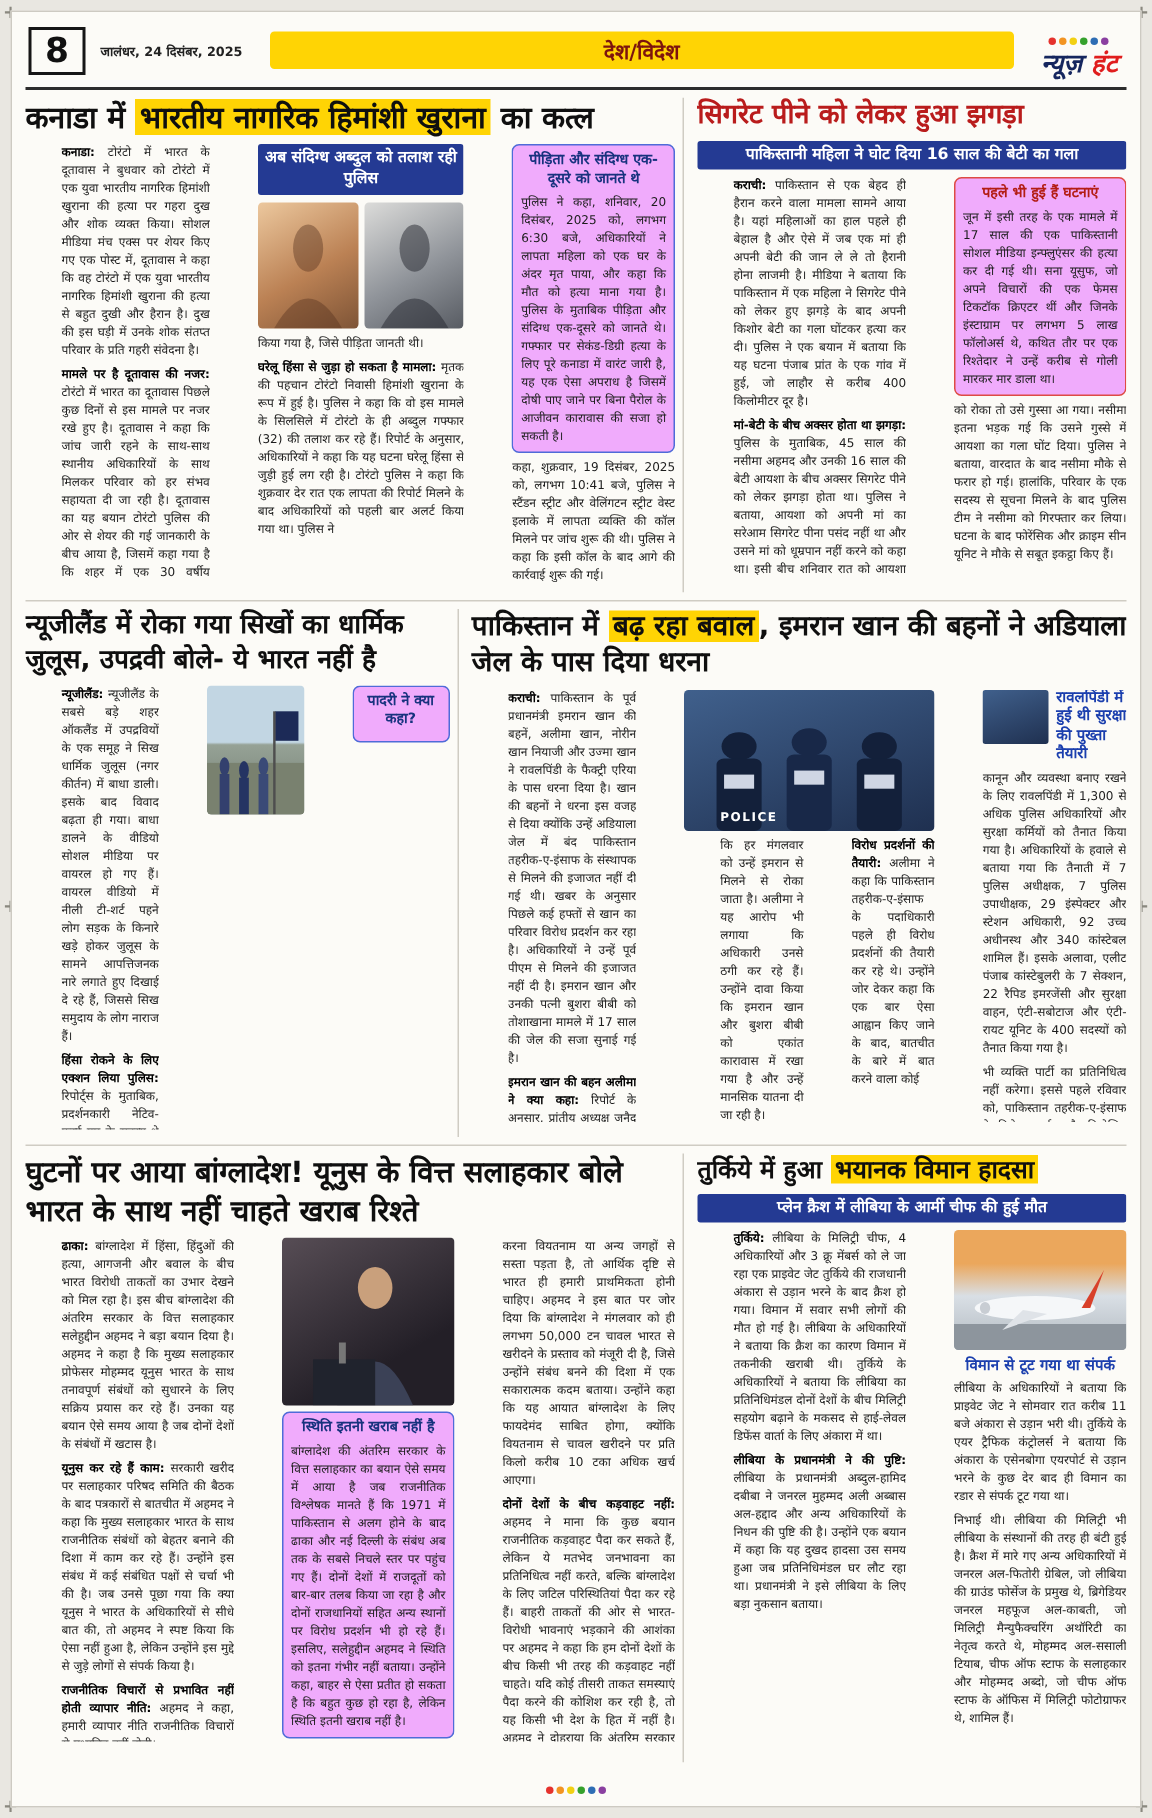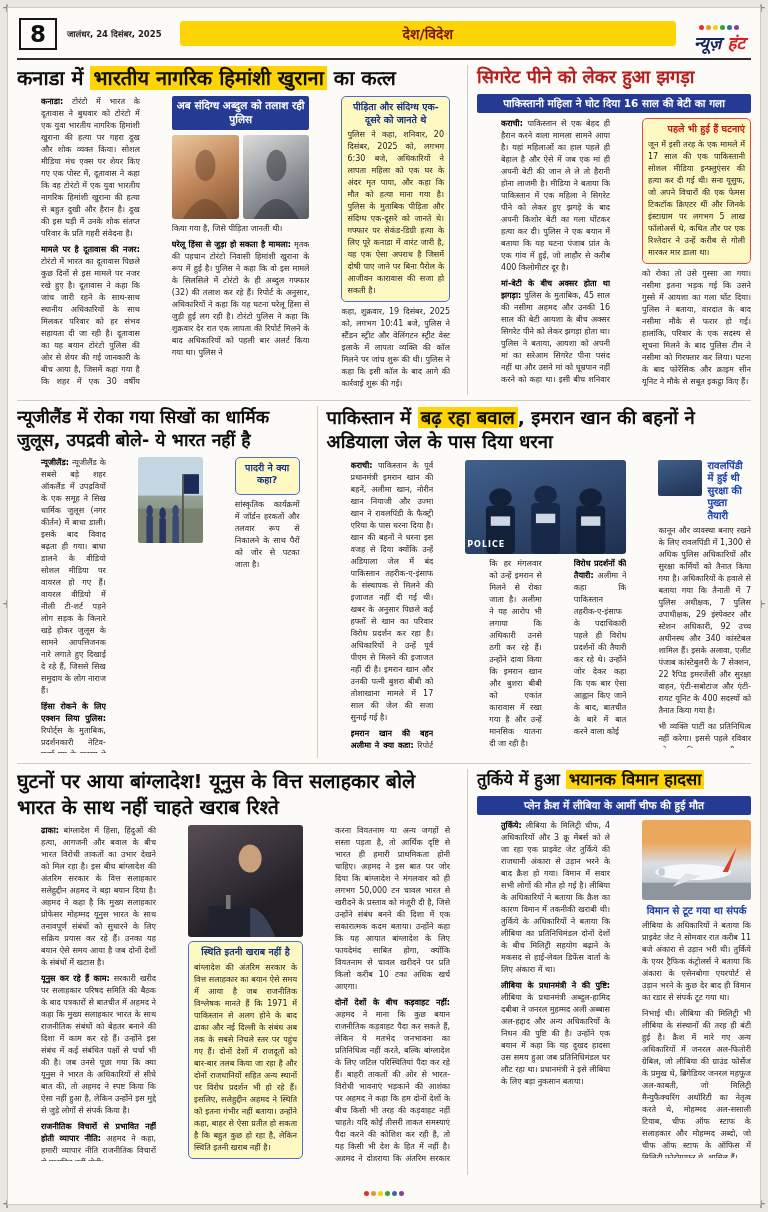--- a/index.html
+++ b/index.html
@@ -13,21 +13,21 @@
   .pageno { border:2px solid #161616; font-size:23px; font-weight:bold; color:#111; padding:0 9px; line-height:1.25; }
   .date { font-size:8.5px; font-weight:bold; color:#222; white-space:nowrap; }
   .section-band { flex:1; background:#ffd404; border-radius:3px; text-align:center; font-size:14px; font-weight:bold; color:#7c140e; padding:3px 0; margin:0 8px; }
   .logo { display:flex; flex-direction:column; align-items:center; gap:1px; padding-right:4px; }
   .dot { width:5px; height:5px; border-radius:50%; display:inline-block; margin:0 1px; }
   .logo-text { font-size:17px; font-weight:bold; font-style:italic; line-height:1.05; white-space:nowrap; }
   .logo-text .w1 { color:#15265e; }
   .logo-text .w2 { color:#e01d1d; }
 
   
-  .row { display:flex; gap:17px; overflow:hidden; }
+  .row { display:flex; gap:5px; overflow:hidden; }
   .r1 { height:330px; margin-top:5px; }
   .r2 { height:358px; border-top:1px solid #cfccc3; margin-top:5px; padding-top:5px; }
   .r3 { height:412px; border-top:1px solid #cfccc3; margin-top:5px; padding-top:5px; }
   .art { overflow:hidden; }
   .vdiv { border-left:1px solid #cfccc3; padding-left:9px; }
   .wL { flex:0 0 59%; }
   .wR { flex:1; }
   .w38 { flex:0 0 38.5%; }
 
   .hline { font-weight:bold; color:#0f0f0f; line-height:1.32; margin-bottom:5px; }
@@ -39,39 +39,39 @@
   .h3b { font-size:16.5px; }
   .hl { background:#ffd404; padding:0 3px; }
 
   .banner { background:#243a93; color:#fff; font-weight:bold; font-size:10.5px; text-align:center; padding:3px 4px; border-radius:2px; margin-bottom:5px; line-height:1.3; }
 
   .cols { display:flex; gap:8px; overflow:hidden; }
   .col { flex:1; min-width:0; overflow:hidden;margin-left:24px; }
   .bt { font-size:8px; line-height:1.5; color:#1d1d1d; text-align:justify; margin-bottom:4px; }
   .lead { font-weight:bold; color:#000; }
 
-  .box { border:1.5px solid #4f6bd8; border-radius:5px; padding:4px 5px; margin-bottom:4px; background:#fef9c3; }
+  .box { border:1.5px solid #4f6bd8; border-radius:5px; padding:4px 5px; margin-bottom:4px; background:#f0abfc; }
   .box .btitle { color:#17327e; font-weight:bold; font-size:9.5px; text-align:center; line-height:1.3; margin-bottom:3px; }
   .box .bbody { font-size:8px; line-height:1.5; color:#1d1d1d; text-align:justify; }
   .box.red { border-color:#dd4b44; }
-  .box.red .btitle { color:#b31d14;text-align:right; }
+  .box.red .btitle { color:#b31d14; }
 
   .subhead-blue { color:#1b3fae; font-weight:bold; font-size:10px; text-align:center; line-height:1.3; margin:3px 0; }
 
   .photo { border-radius:3px; position:relative; overflow:hidden; background:#9a9a9a; margin-bottom:4px; }
   .photo svg { position:absolute; inset:0; width:100%; height:100%; }
   .photo-row { display:flex; gap:4px; margin-bottom:4px; }
   .photo-row .photo { flex:1; height:84px; margin-bottom:0; }
   .ph-victim { background:linear-gradient(150deg,#ecc89e,#bb8154 55%,#7e5436); }
   .ph-suspect { background:linear-gradient(150deg,#dcdcda,#90949a 55%,#585c63); }
   .ph-protest { background:linear-gradient(#c2d6e3 44%,#96a296 46%,#6f7a6e); height:86px; }
   .ph-police { background:linear-gradient(160deg,#40608c,#1f3050); height:94px; }
   .ph-yunus { background:linear-gradient(150deg,#574d55,#231f27 70%); height:112px; }
   .ph-plane { background:linear-gradient(#eba75c 28%,#d9dfe5 55%,#b0b8bf); height:80px; }
-  .ph-label { position:absolute; left:2px; bottom:5px; color:#fff; font-weight:bold; font-size:8px; letter-spacing:1px; }
+  .ph-label { position:absolute; left:24px; bottom:5px; color:#fff; font-weight:bold; font-size:8px; letter-spacing:1px; }
 
   .sb-head { display:flex; gap:5px; margin-bottom:3px; }
   .sb-thumb { flex:0 0 44px; height:36px; border-radius:2px; background:linear-gradient(160deg,#40608c,#1f3050); }
   .sb-title { color:#1b3fae; font-weight:bold; font-size:10px; line-height:1.25; }
 
   .pagefoot { display:flex; justify-content:center; align-items:center; margin-top:auto; padding-top:3px; }
 </style>
 </head>
 <body>
 
@@ -172,21 +172,20 @@
                 <rect x="53" y="48" width="10" height="22" fill="#3a4a77"></rect>
               <rect x="70" y="14" width="24" height="16" fill="#1c2a57"></rect>
                 <rect x="68" y="14" width="2.5" height="56" fill="#4e4e4e"></rect>
             </svg>
           </div>
         </div>
         <div class="col">
           <div class="box">
             <div class="btitle">पादरी ने क्या कहा?</div>
           </div>
-          <p class="bt">सांस्कृतिक कार्यक्रमों में जॉर्डन हरकतों और तलवार रूप से निकालने के साथ पैरों को जोर से पटका जाता है।</p>
         </div>
       </div>
     </div>
 
     <div class="art wR vdiv">
       <h2 class="hline h2b"><span>पाकिस्तान में </span><span class="hl">बढ़ रहा बवाल</span><span>, इमरान खान की बहनों ने अडियाला जेल के पास दिया धरना</span></h2>
       <div class="cols" style="height:288px;">
         <div class="col" style="flex:1;">
           <p class="bt"><b class="lead">कराची:</b> <span>पाकिस्तान के पूर्व प्रधानमंत्री इमरान खान की बहनें, अलीमा खान, नोरीन खान नियाजी और उज्मा खान ने रावलपिंडी के फैक्ट्री एरिया के पास धरना दिया है। खान की बहनों ने धरना इस वजह से दिया क्योंकि उन्हें अडियाला जेल में बंद पाकिस्तान तहरीक-ए-इंसाफ के संस्थापक से मिलने की इजाजत नहीं दी गई थी। खबर के अनुसार पिछले कई हफ्तों से खान का परिवार विरोध प्रदर्शन कर रहा है। अधिकारियों ने उन्हें पूर्व पीएम से मिलने की इजाजत नहीं दी है। इमरान खान और उनकी पत्नी बुशरा बीबी को तोशाखाना मामले में 17 साल की जेल की सजा सुनाई गई है।</span></p>
           <p class="bt"><b class="lead">इमरान खान की बहन अलीमा ने क्या कहा:</b> <span>रिपोर्ट के अनुसार, प्रांतीय अध्यक्ष जुनैद अब्बास और मुख्तार गनी ने कहा PTI के वरिष्ठ नेता भी धरने में शामिल हुए। मीडिया से बात करते हुए, इमरान खान की बहन अलीमा ने कहा</span></p>

